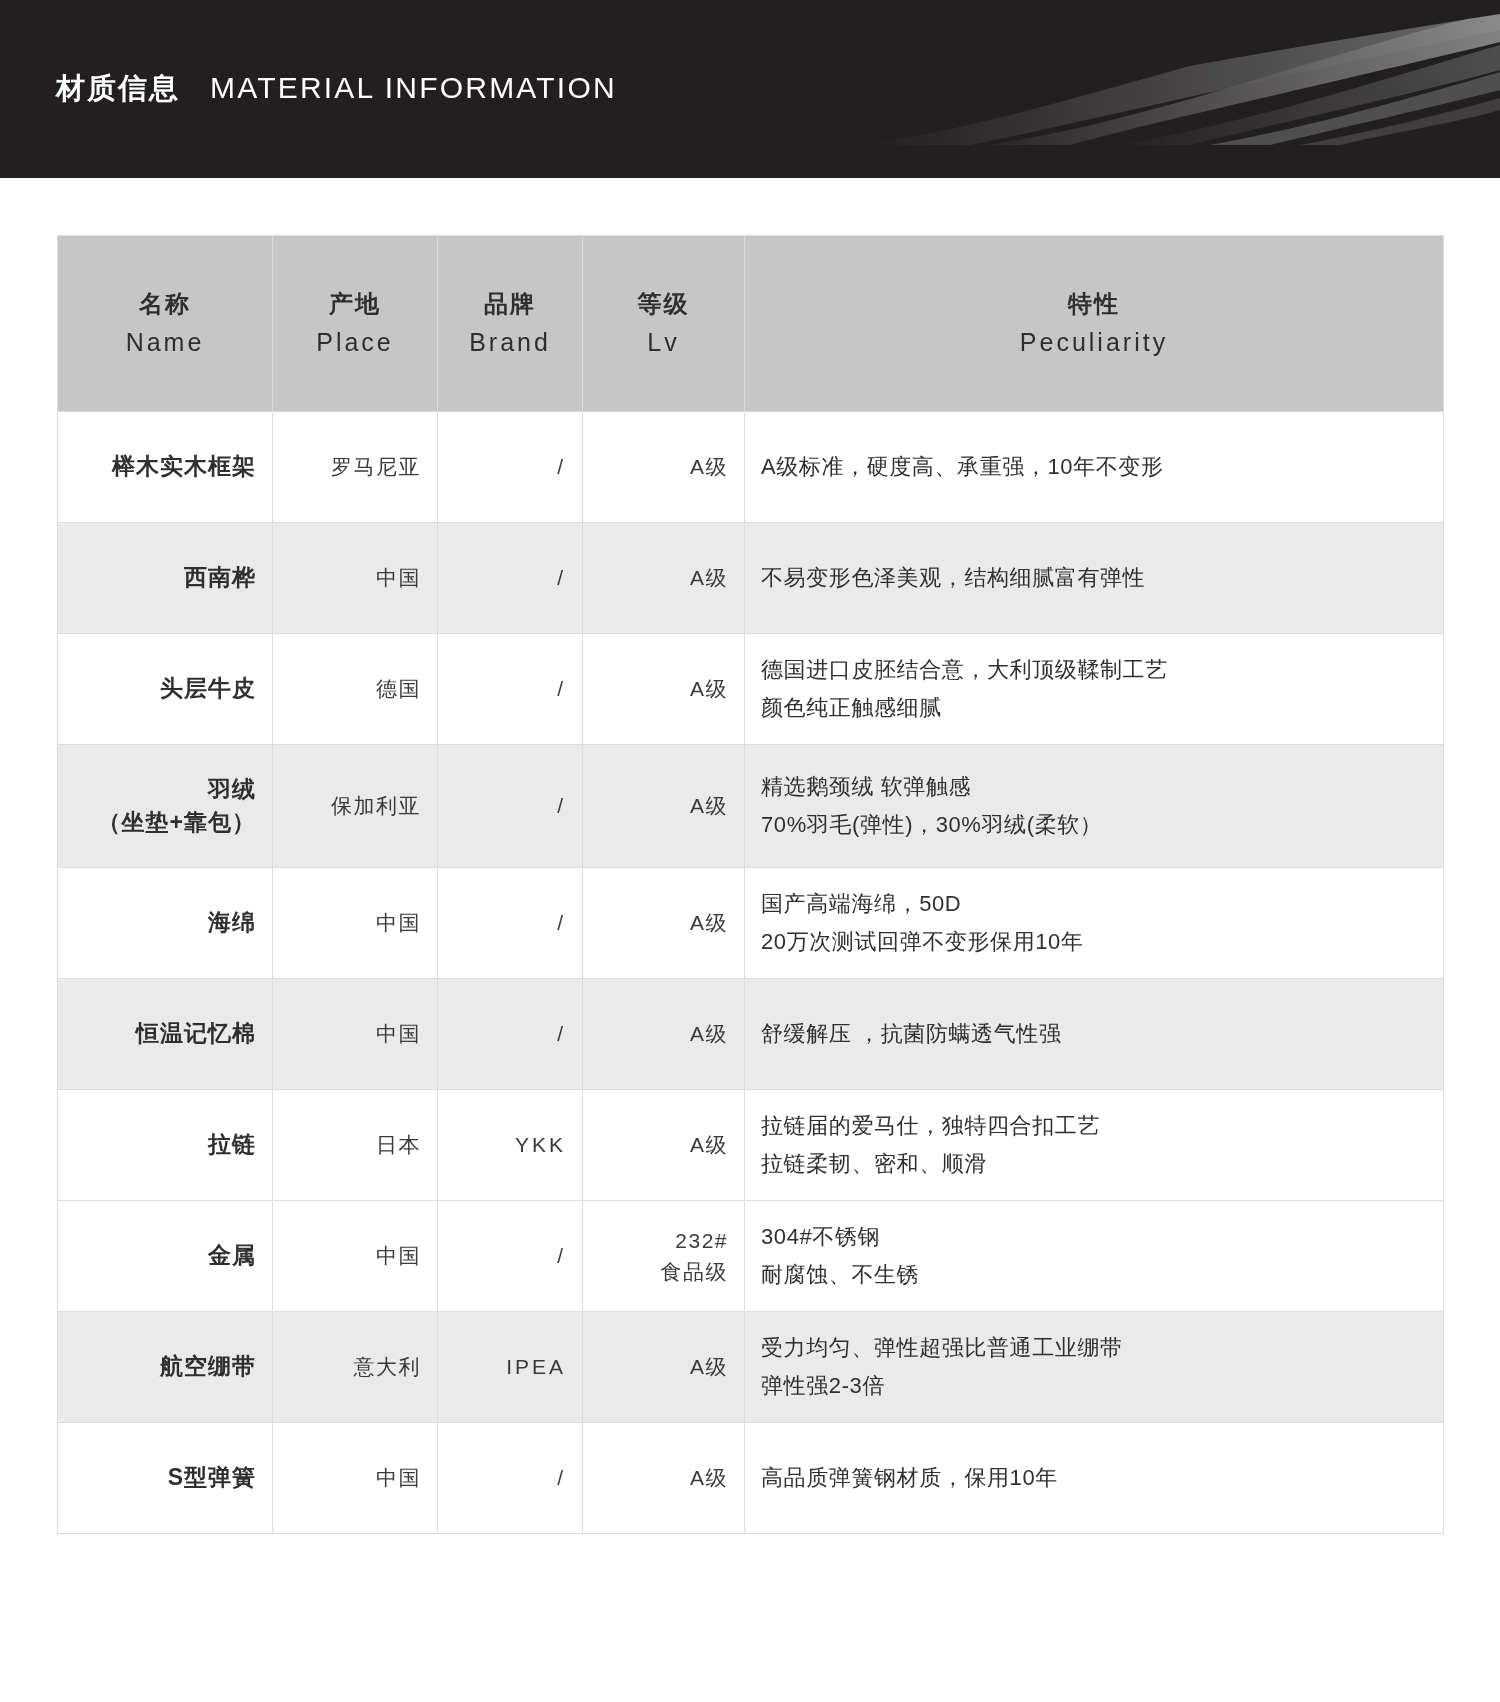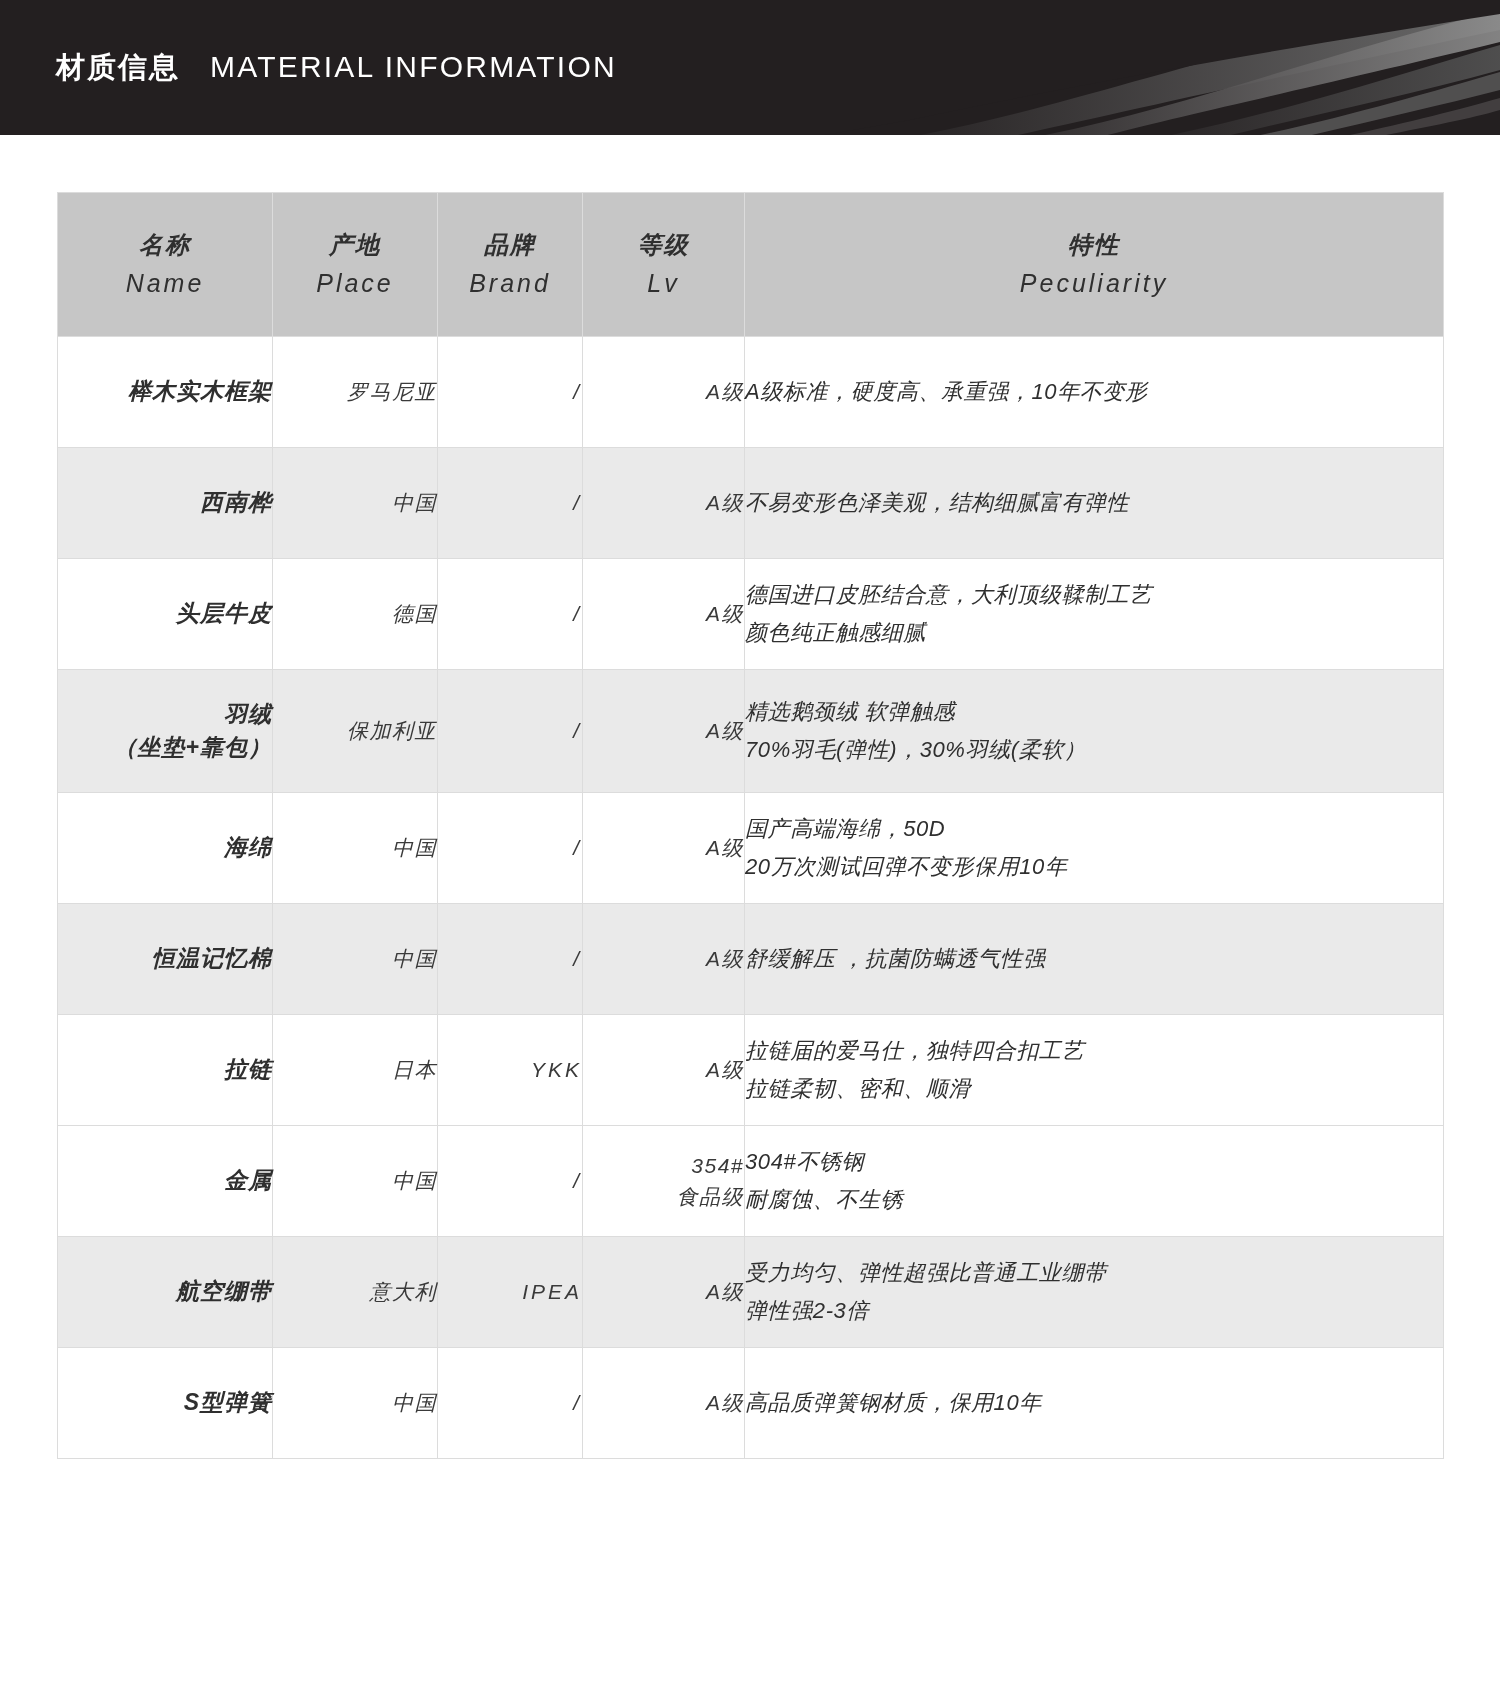--- a/index.html
+++ b/index.html
@@ -12,21 +12,21 @@
     height: 1702px;
     font-family: "Liberation Sans", "DejaVu Sans", sans-serif;
     color: #333333;
     -webkit-font-smoothing: antialiased;
   }
 
   
   .banner {
     position: relative;
     width: 1500px;
-    height: 135px;
+    height: 178px;
     background: #231f20;
     overflow: hidden;
   }
   .banner .swoosh {
     position: absolute;
     top: 0;
     right: 0;
     width: 760px;
     height: 145px;
     overflow: hidden;
@@ -61,22 +61,21 @@
     width: 1386px;
   }
   table.material {
     border-collapse: collapse;
     width: 1386px;
     table-layout: fixed;
   }
   table.material td, table.material th {
     border: 1px solid #dcdcdc;
     vertical-align: middle;
-    padding: 0;
-    font-style: italic;
+    padding: 16px;
   }
   
   col.c-name  { width: 215px; }
   col.c-place { width: 165px; }
   col.c-brand { width: 145px; }
   col.c-lv    { width: 162px; }
   col.c-pec   { width: 699px; }
 
   thead th {
     background: #c6c6c6;
@@ -343,21 +342,21 @@
         <td class="cell-name">
           <span class="line">金属</span>
         </td>
         <td class="cell-place">
           <span class="line">中国</span>
         </td>
         <td class="cell-brand">
           <span class="line">/</span>
         </td>
         <td class="cell-lv">
-          <span class="line">354#</span>
+          <span class="line">232#</span>
           <span class="line">食品级</span>
         </td>
         <td class="cell-pec">
           <span class="line">304#不锈钢</span>
           <span class="line">耐腐蚀、不生锈</span>
         </td>
       </tr>
 
       <tr class="row-even">
         <td class="cell-name">

